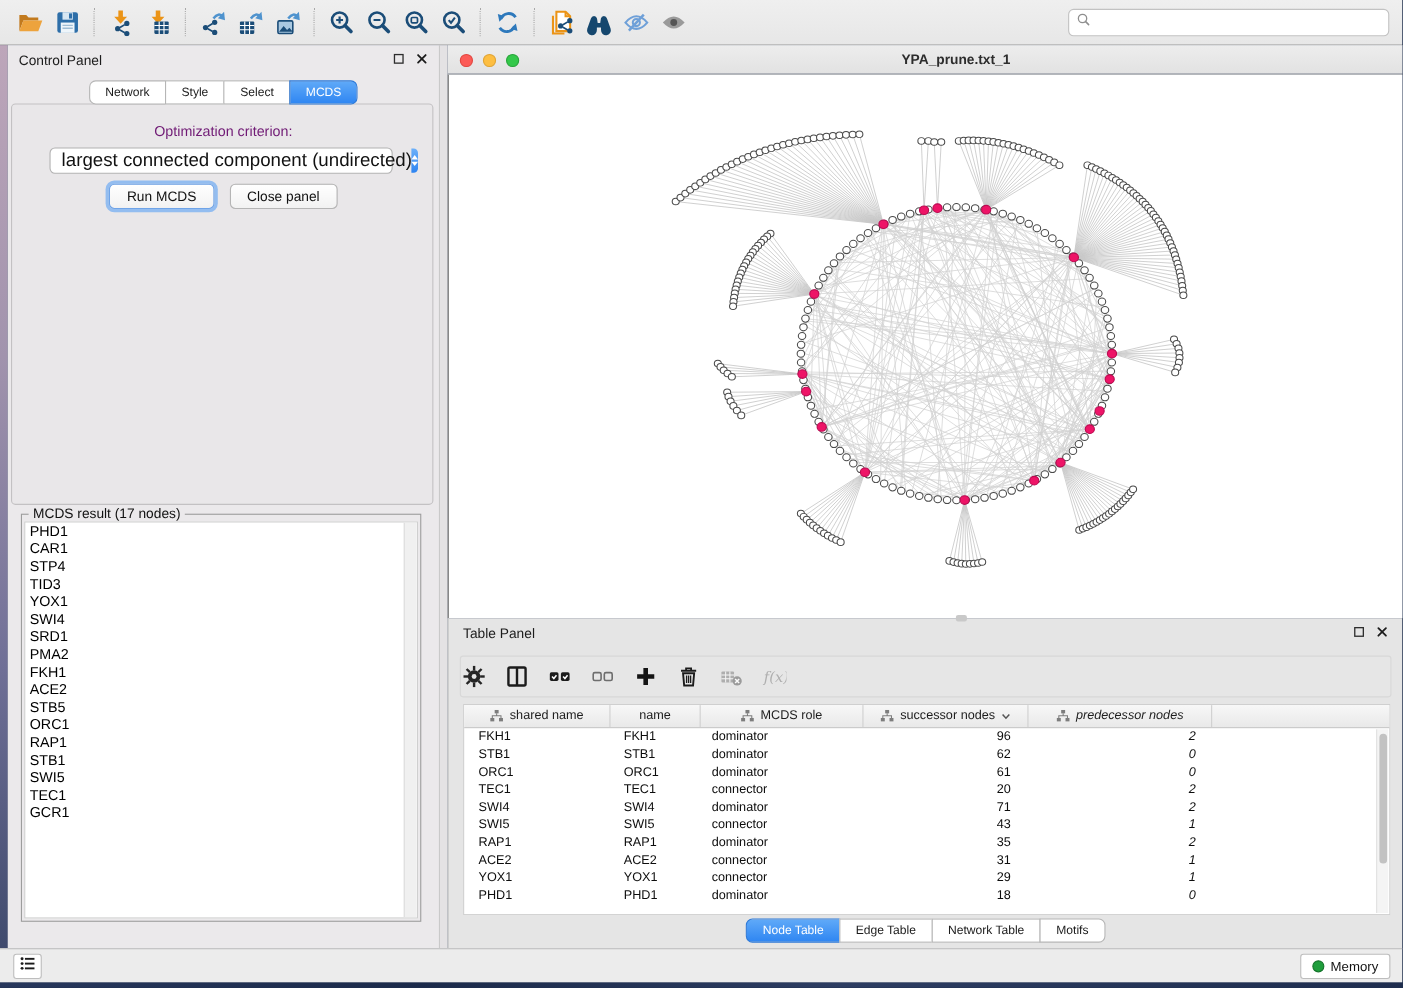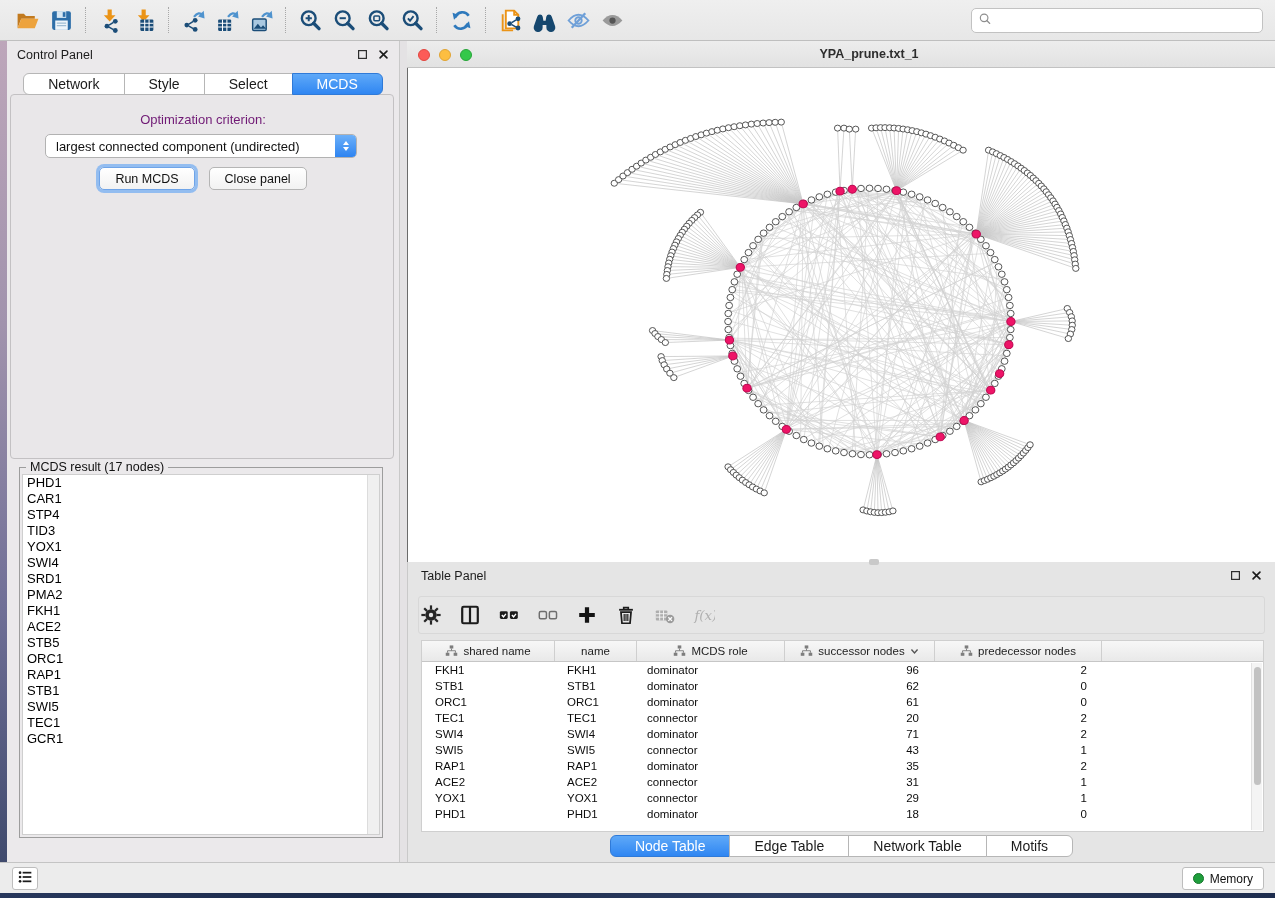--- a/index.html
+++ b/index.html
@@ -22,31 +22,31 @@
   .wp-left { left:0; top:41px; width:7px; bottom:5px; background:linear-gradient(#bda6ba,#a193ad,#6f6f96,#3a4668); }
   .wp-bottom { left:0; bottom:0; right:0; height:5px; background:linear-gradient(90deg,#27375c,#1b2a4a 30%,#2d3d62 60%,#1e2d4e); }
 
   
   .control-panel { left:7px; top:41px; width:393px; height:821px; background:#ebe9eb; border-right:1px solid #c9c9c9; }
   .panel-titlebar { position:absolute; left:0; top:0; right:0; height:28px; display:flex; align-items:center; padding:0 10px; }
   .panel-title { font-size:12.5px; color:#1c1c1c; }
   .panel-ctrls { margin-left:auto; display:flex; gap:10px; align-items:center; }
   .panel-ctrls svg { width:11px; height:11px; }
   .cp-tabs { position:absolute; left:0; top:32px; width:100%; display:flex; justify-content:center; z-index:3; }
-  .tab { height:22px; padding:0 24px; display:flex; align-items:center; font-size:14px; background:#fff;
+  .tab { height:22px; padding:0 14px; display:flex; align-items:center; font-size:11px; background:#fff;
     border:1px solid #b6b6b6; margin-left:-1px; color:#1b1b1b; }
   .tab:first-child { border-radius:6px 0 0 6px; margin-left:0; }
   .tab:last-child { border-radius:0 6px 6px 0; }
   .tab.active { background:linear-gradient(#5fa9f8,#2f86f2); color:#fff; border-color:#2f7ad8; }
   .cp-box { position:absolute; left:3px; right:5px; top:53px; height:365px; border:1px solid #c3c1c3;
     border-radius:4px; background:#e9e7e9; }
   .opt-label { position:absolute; left:0; top:71px; width:100%; text-align:center; font-size:13px; color:#701a75; }
   .dropdown { position:absolute; left:38px; top:93px; width:312px; height:24px; background:#fff;
     border:1px solid #b2b2b2; border-radius:5px; display:flex; align-items:center; }
-  .dropdown-value { flex:1; font-size:13px; padding-left:10px; color:#111; white-space:nowrap; }
+  .dropdown-value { flex:1; font-size:17px; padding-left:10px; color:#111; white-space:nowrap; }
   .stepper { width:21px; height:100%; border-radius:0 4px 4px 0; background:linear-gradient(#6cb0f9,#2e84f1);
     display:flex; flex-direction:column; align-items:center; justify-content:center; gap:2px; }
   .stepper i { display:block; width:0; height:0; border-left:3.5px solid transparent; border-right:3.5px solid transparent; }
   .stepper .up { border-bottom:4px solid #fff; }
   .stepper .dn { border-top:4px solid #fff; }
   .cp-buttons { position:absolute; left:0; top:126px; width:100%; display:flex; justify-content:center; gap:14px; }
   .mac-btn { height:23px; padding:0 15px; font-size:12.5px; background:linear-gradient(#ffffff,#f2f2f2);
     border:1px solid #b5b5b5; border-radius:5px; color:#111; display:flex; align-items:center; }
   .mac-btn.focused { box-shadow:0 0 0 3px rgba(102,166,245,.65); border-color:#6fa4e8; }
   .result-group { position:absolute; left:12px; right:16px; top:426px; bottom:24px; border:1px solid #9d9d9d; }
@@ -81,21 +81,21 @@
   .tp-btn.disabled { opacity:.85; }
   .data-table { position:absolute; left:13px; top:78px; width:843px; bottom:30px; background:#fff; border:1px solid #cfcfcf; }
   .thead { display:flex; height:21px; background:linear-gradient(#f7f7f7,#e9e9e9); border-bottom:1px solid #c6c6c6; }
   .th { display:flex; align-items:center; justify-content:center; gap:5px; font-size:11.5px; color:#1d1d1d;
     border-right:1px solid #cfcfcf; overflow:hidden; }
   .th svg.tree { width:13px; height:12px; }
   .th svg.sort { width:9px; height:7px; }
   .tr { display:flex; height:16px; align-items:center; }
   .td { font-size:11.5px; color:#0d0d0d; overflow:hidden; white-space:nowrap; }
   .c0 { width:133px; padding-left:13px; } .c1 { width:82px; padding-left:12px; } .c2 { width:148px; padding-left:10px; }
-  .c3 { width:150px; text-align:right; padding-right:16px; } .c4 { width:167px; text-align:right; padding-right:15px; }
+  .c3 { width:150px; text-align:right; padding-right:16px; } .c4 { width:167px; text-align:right; padding-right:15px;font-style:italic; }
   .c5 { flex:1; }
   .table-scroll { position:absolute; right:1px; top:22px; bottom:1px; width:11px; background:#f4f4f4; border-left:1px solid #e2e2e2; }
   .table-thumb { position:absolute; left:1.5px; right:1.5px; top:4px; height:118px; background:#c2c2c2; border-radius:4px; }
   .bottom-tabs { position:absolute; left:0; right:0; bottom:5px; display:flex; justify-content:center; }
 
   
   .status-bar { left:0; top:862px; right:0; height:31px; background:#ececec; border-top:1px solid #c4c4c4; }
   .sb-btn { position:absolute; top:4px; height:23px; background:#fff; border:1px solid #bdbdbd; border-radius:3px;
     display:flex; align-items:center; justify-content:center; }
   .sb-list { left:12px; width:26px; }

